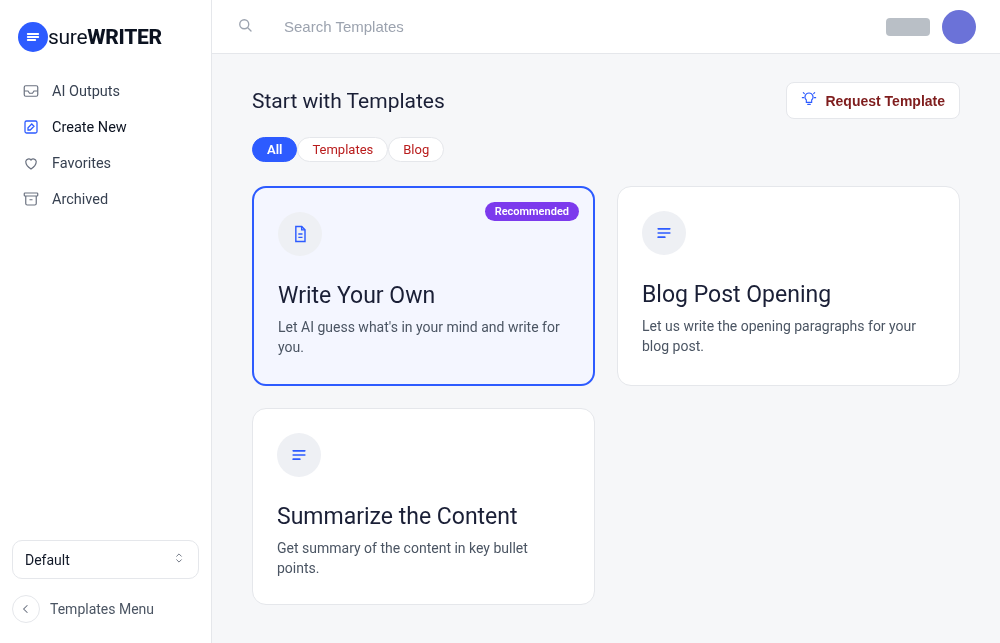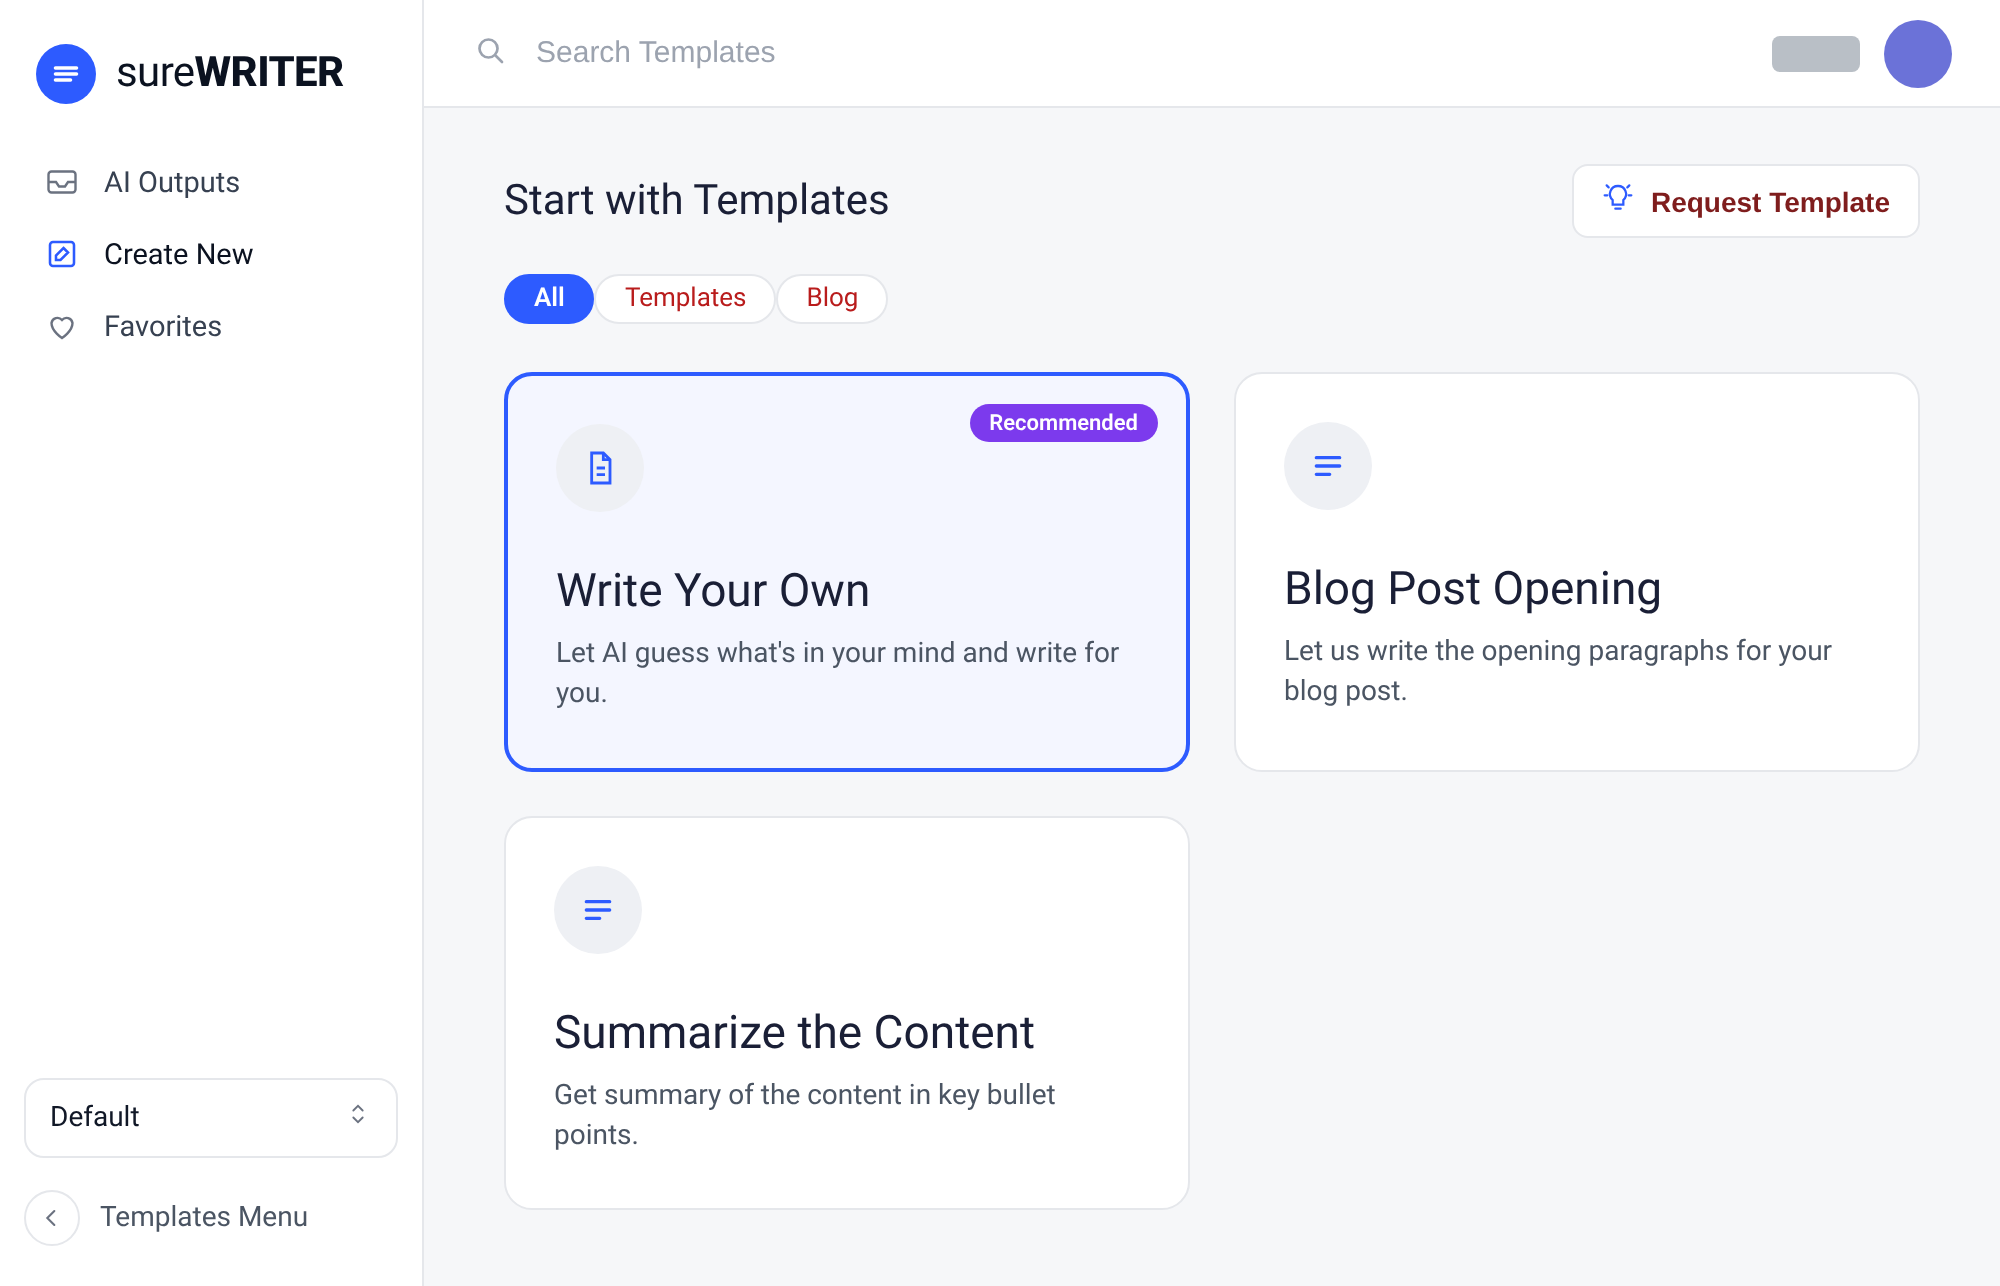--- a/index.html
+++ b/index.html
@@ -51,21 +51,20 @@
   .content {
     flex: 1;
     padding: 28px 40px;
     overflow: auto;
   }
 
   
   .logo {
     display: flex;
     align-items: center;
-    gap: 10px;
     padding: 4px 6px 18px;
   }
   .logo-mark {
     width: 30px; height: 30px;
     border-radius: 50%;
     background: var(--blue);
     display: flex; align-items: center; justify-content: center;
   }
   .logo-text {
     font-size: 21px;
@@ -123,21 +122,21 @@
   .collapse-btn {
     width: 28px; height: 28px;
     border-radius: 50%;
     border: 1px solid var(--border);
     background: #fff;
     display:flex; align-items:center; justify-content:center;
   }
 
   
   .search-wrap {
-    display: flex; align-items: center; gap: 12px;
+    display: flex; align-items: center; gap: 28px;
     flex: 1;
     color: var(--muted);
   }
   .search-input {
     border: none;
     outline: none;
     font-size: 15px;
     color: var(--text);
     flex: 1;
     background: transparent;
@@ -286,20 +285,29 @@
 
       <div class="nav-item">
         <span class="nav-icon">
           <svg width="18" height="18" viewBox="0 0 24 24" fill="none">
             <path d="M12 20s-7-4.5-7-10a4 4 0 0 1 7-2 4 4 0 0 1 7 2c0 5.5-7 10-7 10z" stroke="#6b7280" stroke-width="1.6"></path>
           </svg>
         </span>
         <span>Favorites</span>
       </div>
 
+      <div class="nav-item">
+        <span class="nav-icon">
+          <svg width="18" height="18" viewBox="0 0 24 24" fill="none">
+            <rect x="3" y="4" width="18" height="4" rx="1" stroke="#6b7280" stroke-width="1.6"></rect>
+            <path d="M5 8v10a2 2 0 0 0 2 2h10a2 2 0 0 0 2-2V8M10 13h4" stroke="#6b7280" stroke-width="1.6"></path>
+          </svg>
+        </span>
+        <span>Archived</span>
+      </div>
 
     </nav>
 
     <div class="sidebar-spacer"></div>
 
     <div class="selector">
       <span>Default</span>
       <span>
         <svg width="14" height="14" viewBox="0 0 24 24" fill="none">
           <path d="M8 9l4-4 4 4M8 15l4 4 4-4" stroke="#6b7280" stroke-width="1.6" stroke-linecap="round"></path>

